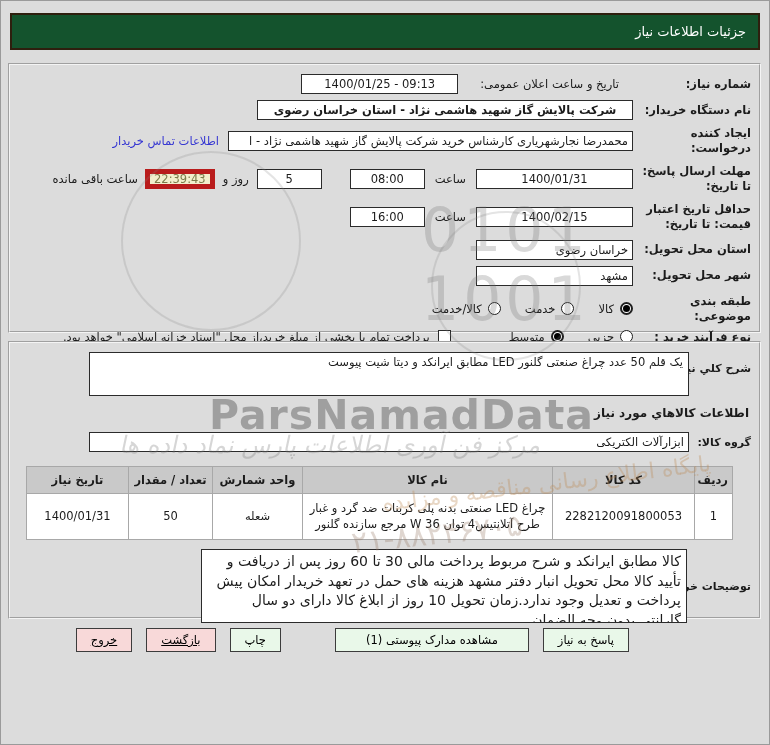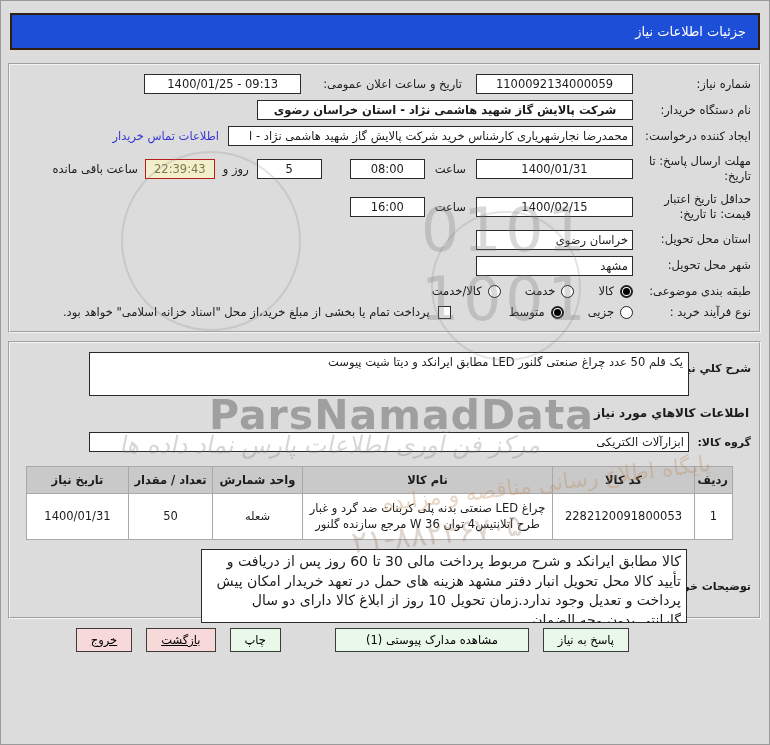--- a/index.html
+++ b/index.html
@@ -9,49 +9,49 @@
     background: #dcdcdc;
     direction: rtl;
     color: #1b1b1b;
     overflow: hidden;
   }
   .page { position: relative; width: 770px; height: 745px; border: 1px solid #9a9a9a; background:#dcdcdc; }
 
   
   .titlebar {
     position: absolute; top: 12px; right: 9px; left: 9px; height: 37px;
-    background: #1d4ed8; border: 2px solid #2e1f0e;
+    background: #14532d; border: 2px solid #2e1f0e;
     display: flex; align-items: center; padding-right: 12px;
     color: #ffffff; font-size: 13px;
   }
 
   
   .panel {
     position: absolute; right: 8px; left: 7px;
     background: #dcdcdc;
     border: 2px groove #f4f4f4;
     padding: 9px 8px 6px 6px;
   }
   .panel1 { top: 62px; height: 270px; }
   .panel2 { top: 340px; height: 278px; }
 
   .row { display: flex; align-items: center; margin-bottom: 6px; }
-  .lbl { width: 118px; flex: 0 0 118px; font-size: 11.5px; line-height: 1.3; padding-left: 4px; }
+  .lbl { width: 118px; flex: 0 0 118px; font-size: 11.5px; line-height: 1.3; padding-left: 4px; font-weight: bold; }
   .box {
     height: 20px; background: #ffffff; border: 1px solid #2b2b2b;
     display: flex; align-items: center; font-size: 11.5px; overflow: hidden; white-space: nowrap;
   }
   .c { justify-content: center; }
   .r { justify-content: flex-start; padding-right: 4px; }
   .w157 { width: 157px; } .w460 { width: 376px; font-weight: bold; } .w405 { width: 405px; }
   .w75 { width: 75px; } .w65 { width: 65px; } .w70 { width: 70px; }
   .midlbl { font-size: 11.5px; margin: 0 14px 0 22px; }
   .inline-lbl { font-size: 11.5px; margin: 0 10px; }
   .link { color: #3637d2; font-size: 11.5px; margin-right: 9px; cursor: pointer; white-space: nowrap; }
-  .timer { background: #f2efcd; border: 1px solid #b91c1c; color: #7c7c4b; }
+  .timer { background: #f2efcd; border: 5px solid #b91c1c; color: #7c7c4b; }
   .after-time { margin-right: 28px; }
   .tail-lbl { font-size: 11.5px; margin-right: 7px; }
 
   
   .opt { display: flex; align-items: center; margin-left: 24px; }
   .radio {
     width: 13px; height: 13px; border-radius: 50%;
     border: 1.5px solid #1f1f1f; background: #fff; position: relative; flex: 0 0 13px;
   }
   .radio.checked { border-width: 2.5px; }
@@ -125,21 +125,20 @@
 <div class="page">
 
   <div class="titlebar">
     <span>جزئیات اطلاعات نیاز</span>
   </div>
 
   <div class="panel panel1">
 
     <div class="row">
       <div class="lbl">شماره نیاز:</div>
-      <div class="box c w157" dir="ltr">1100092134000059</div>
       <div class="midlbl">تاریخ و ساعت اعلان عمومی:</div>
       <div class="box c w157" dir="ltr">1400/01/25 - 09:13</div>
     </div>
 
     <div class="row">
       <div class="lbl">نام دستگاه خریدار:</div>
       <div class="box c w460">شرکت پالایش گاز شهید هاشمی نژاد - استان خراسان رضوی</div>
     </div>
 
     <div class="row" style="margin-bottom:8px">

